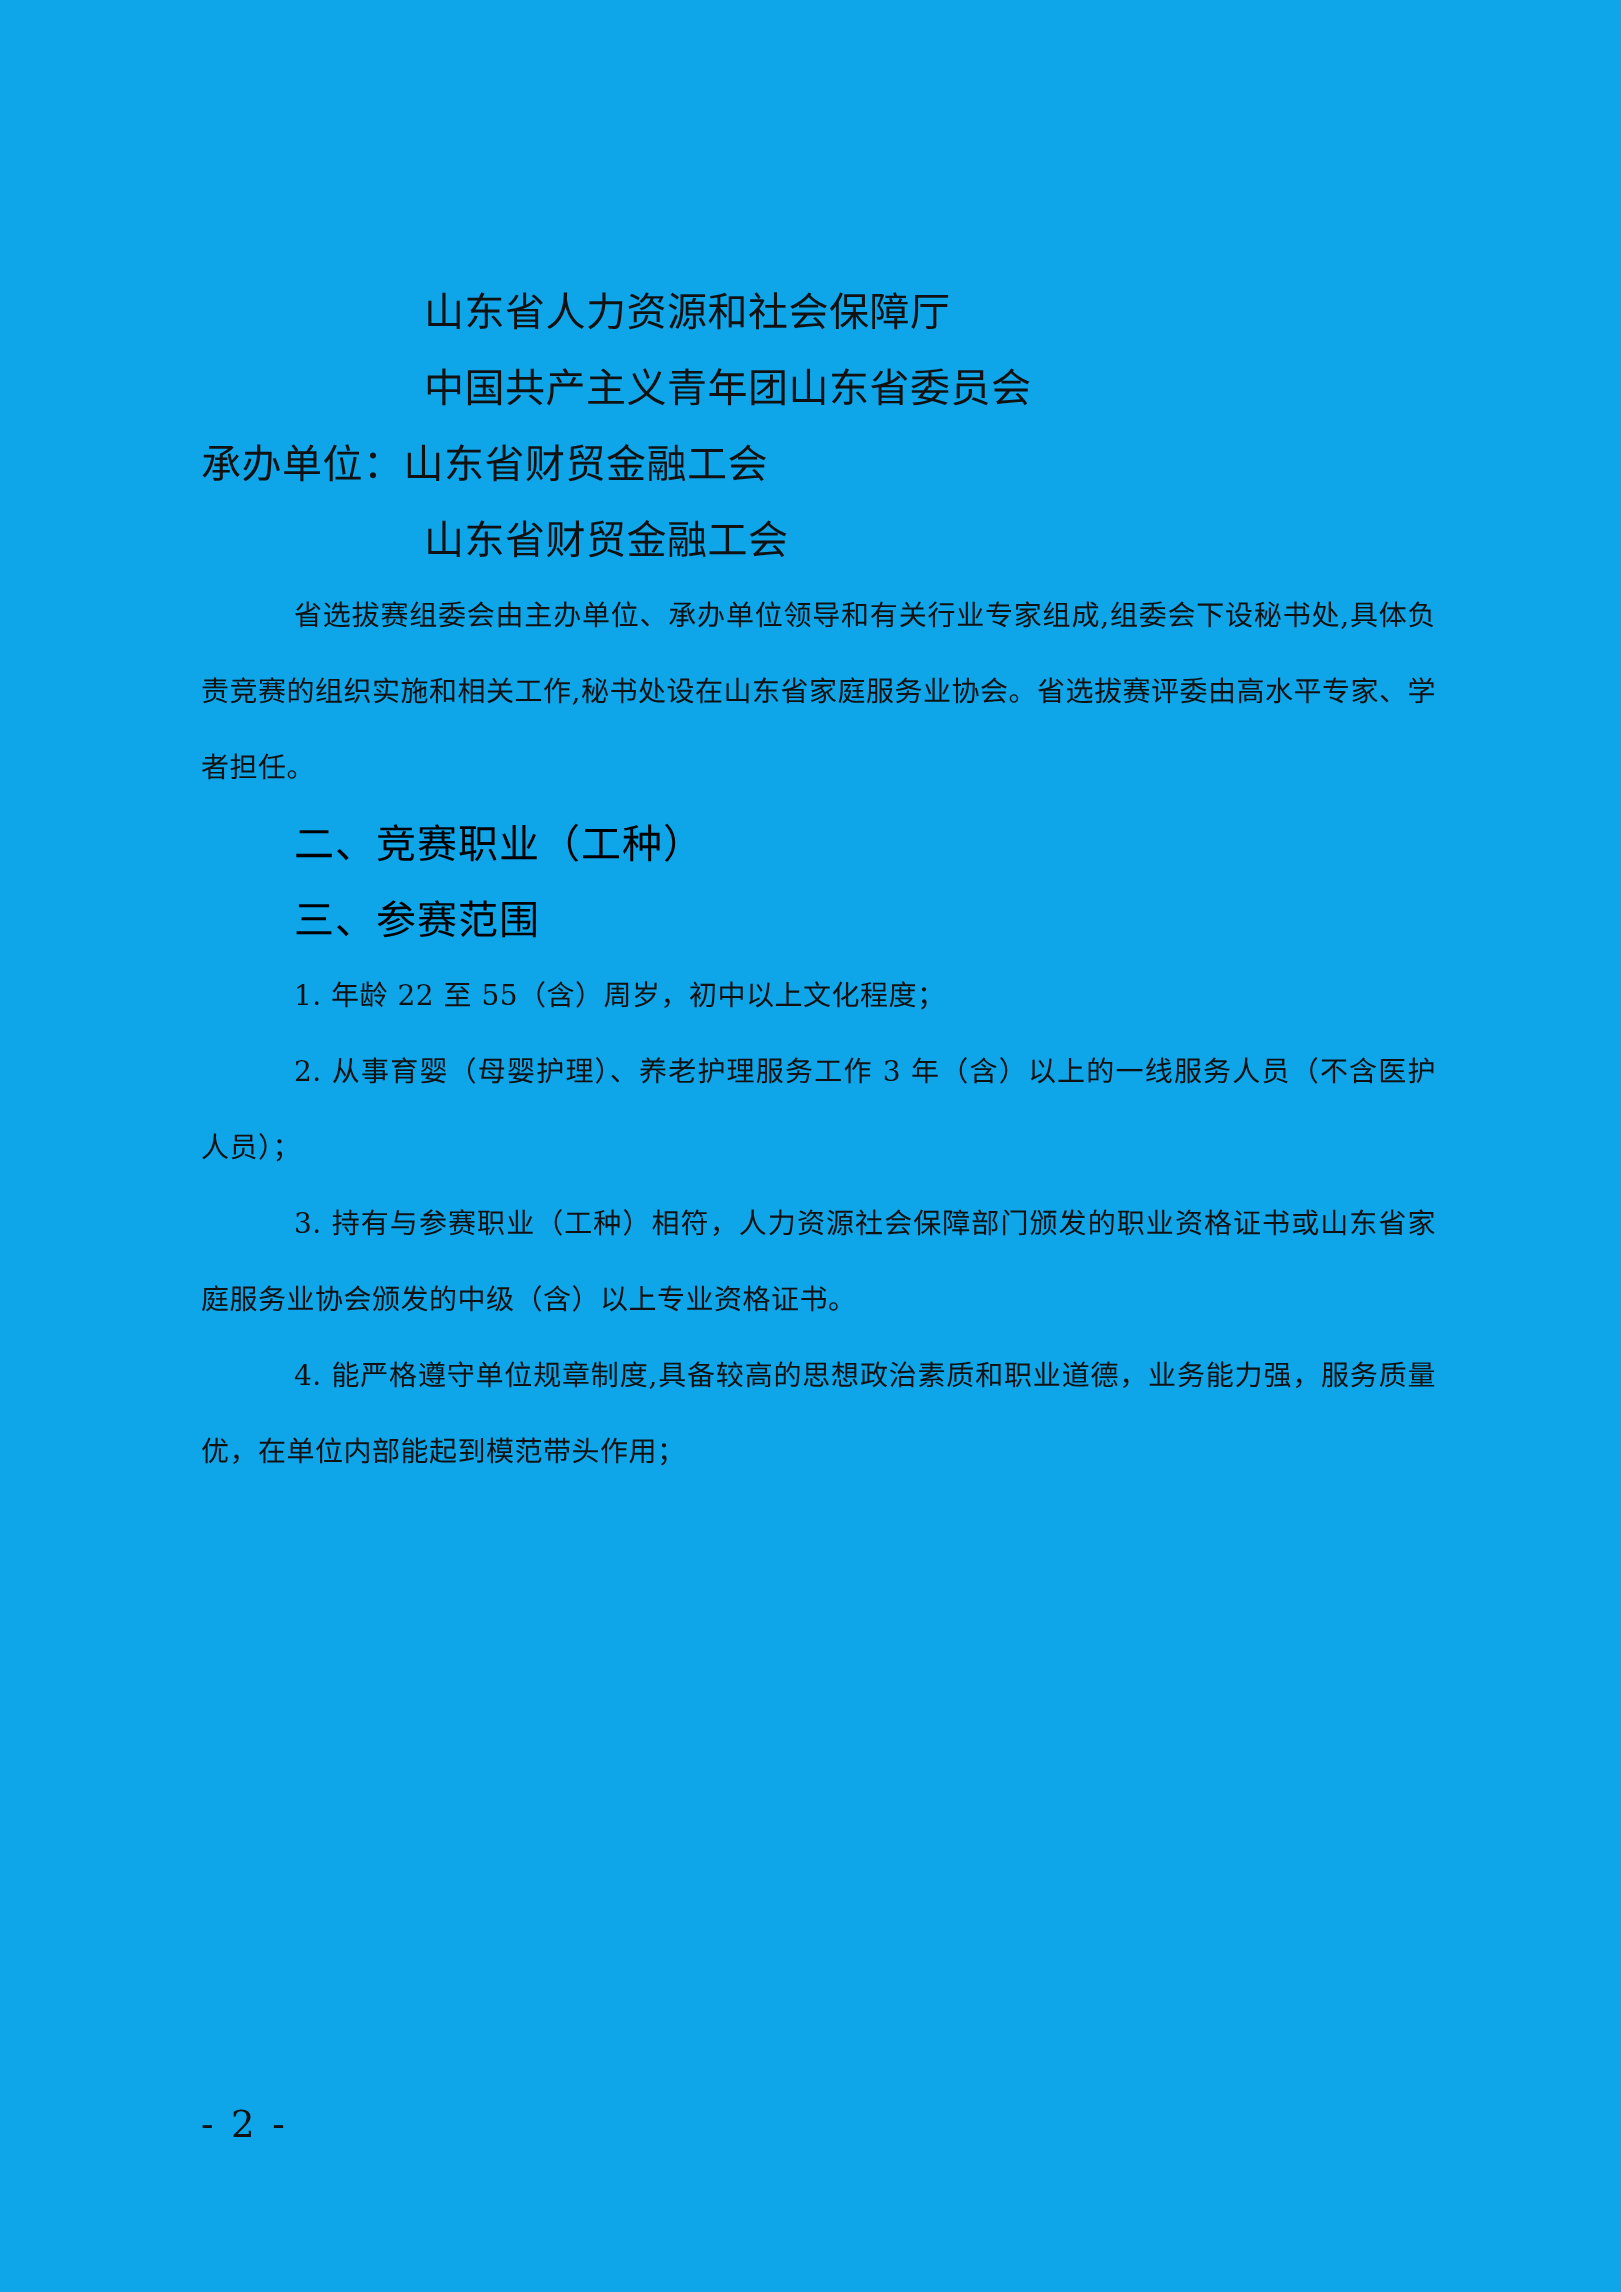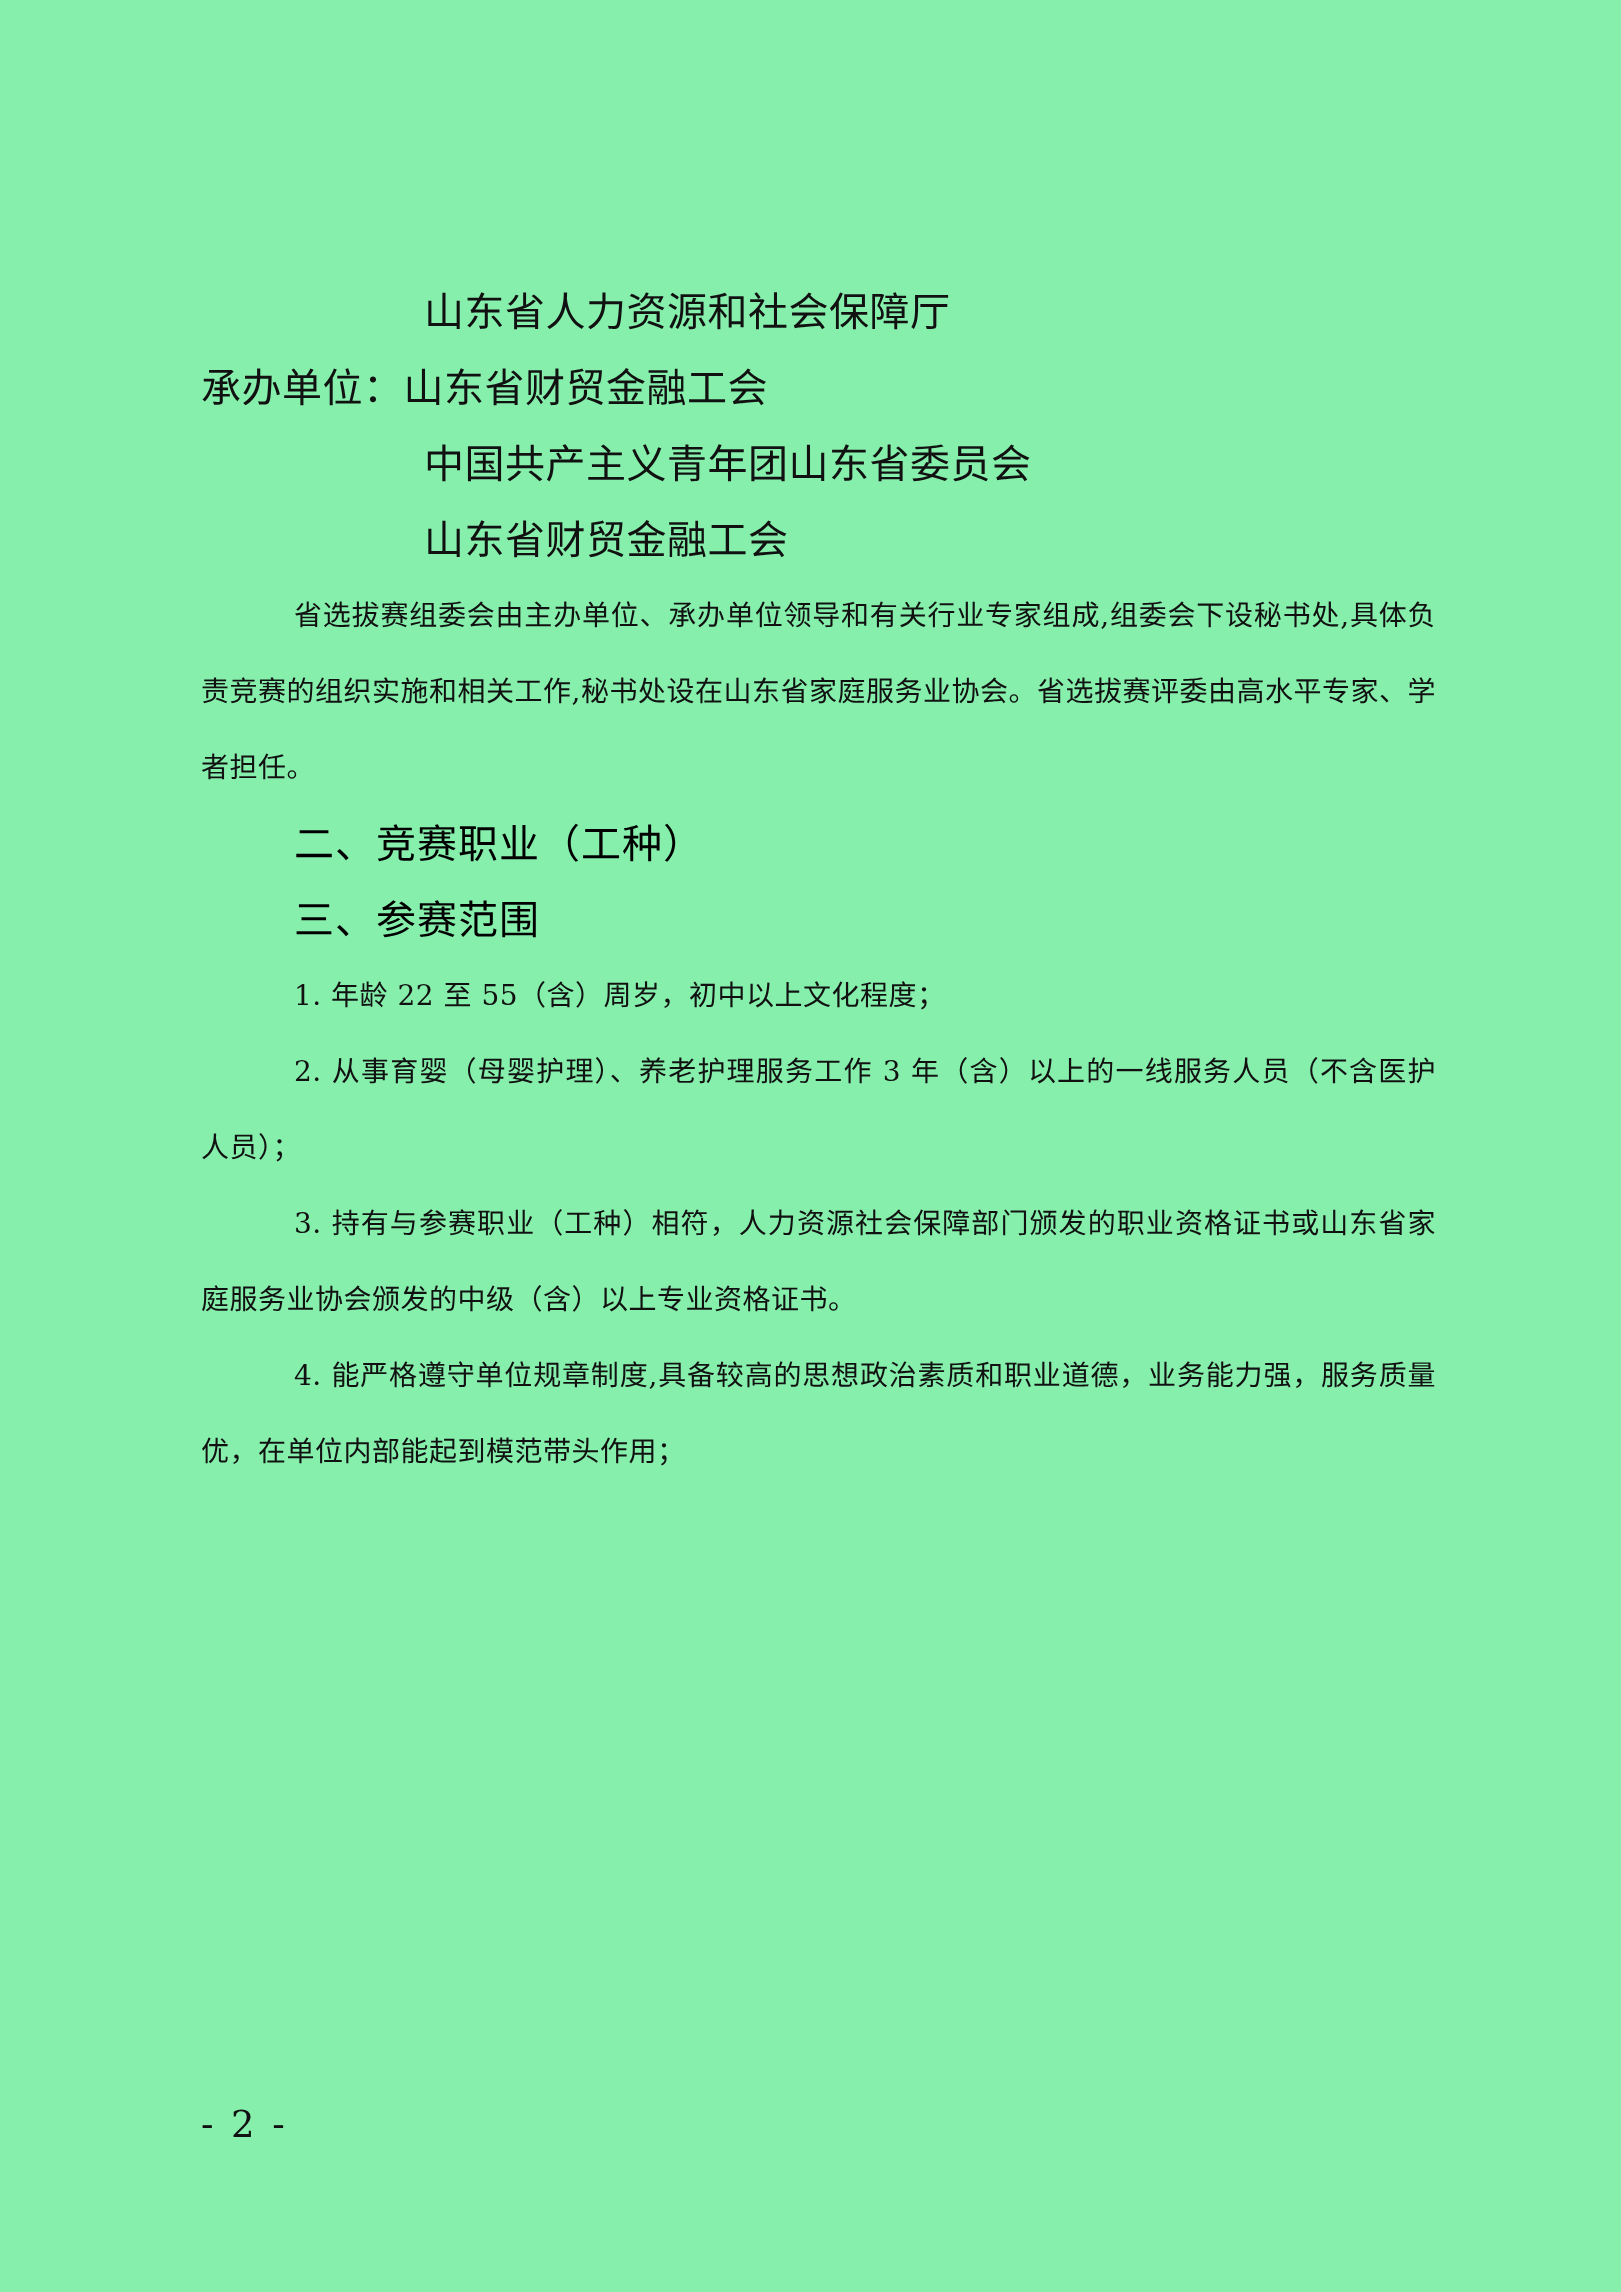--- a/index.html
+++ b/index.html
@@ -5,21 +5,21 @@
   html, body {
     margin: 0;
     padding: 0;
     background: #ffffff;
   }
   .page {
     position: relative;
     width: 1621px;
     height: 2293px;
     margin: 0 auto;
-    background: #86efac;
+    background: #0ea5e9;
     box-sizing: border-box;
     font-family: "DejaVu Serif", "Liberation Serif", serif;
     color: #000000;
     overflow: hidden;
   }
   .content {
     position: absolute;
     left: 201px;
     top: 274px;
     width: 1235px;
@@ -72,23 +72,23 @@
   }
 </style>
 </head>
 <body>
 
 <div class="page">
 
   <div class="content">
 
     <div class="line indent-2">山东省人力资源和社会保障厅</div>
+    <div class="line indent-2">中国共产主义青年团山东省委员会</div>
+
     <div class="line">承办单位：山东省财贸金融工会</div>
-
-    <div class="line indent-2">中国共产主义青年团山东省委员会</div>
     <div class="line indent-2">山东省财贸金融工会</div>
 
     <p class="body-par hang">省选拔赛组委会由主办单位、承办单位领导和有关行业专家组成,组委会下设秘书处,具体负责竞赛的组织实施和相关工作,秘书处设在山东省家庭服务业协会。省选拔赛评委由高水平专家、学者担任。</p>
 
     <div class="heading">二、竞赛职业（工种）</div>
 
     <div class="heading">三、参赛范围</div>
 
     <p class="body-par hang">1. 年龄 22 至 55（含）周岁，初中以上文化程度；</p>
     <p class="body-par hang">2. 从事育婴（母婴护理）、养老护理服务工作 3 年（含）以上的一线服务人员（不含医护人员）；</p>

